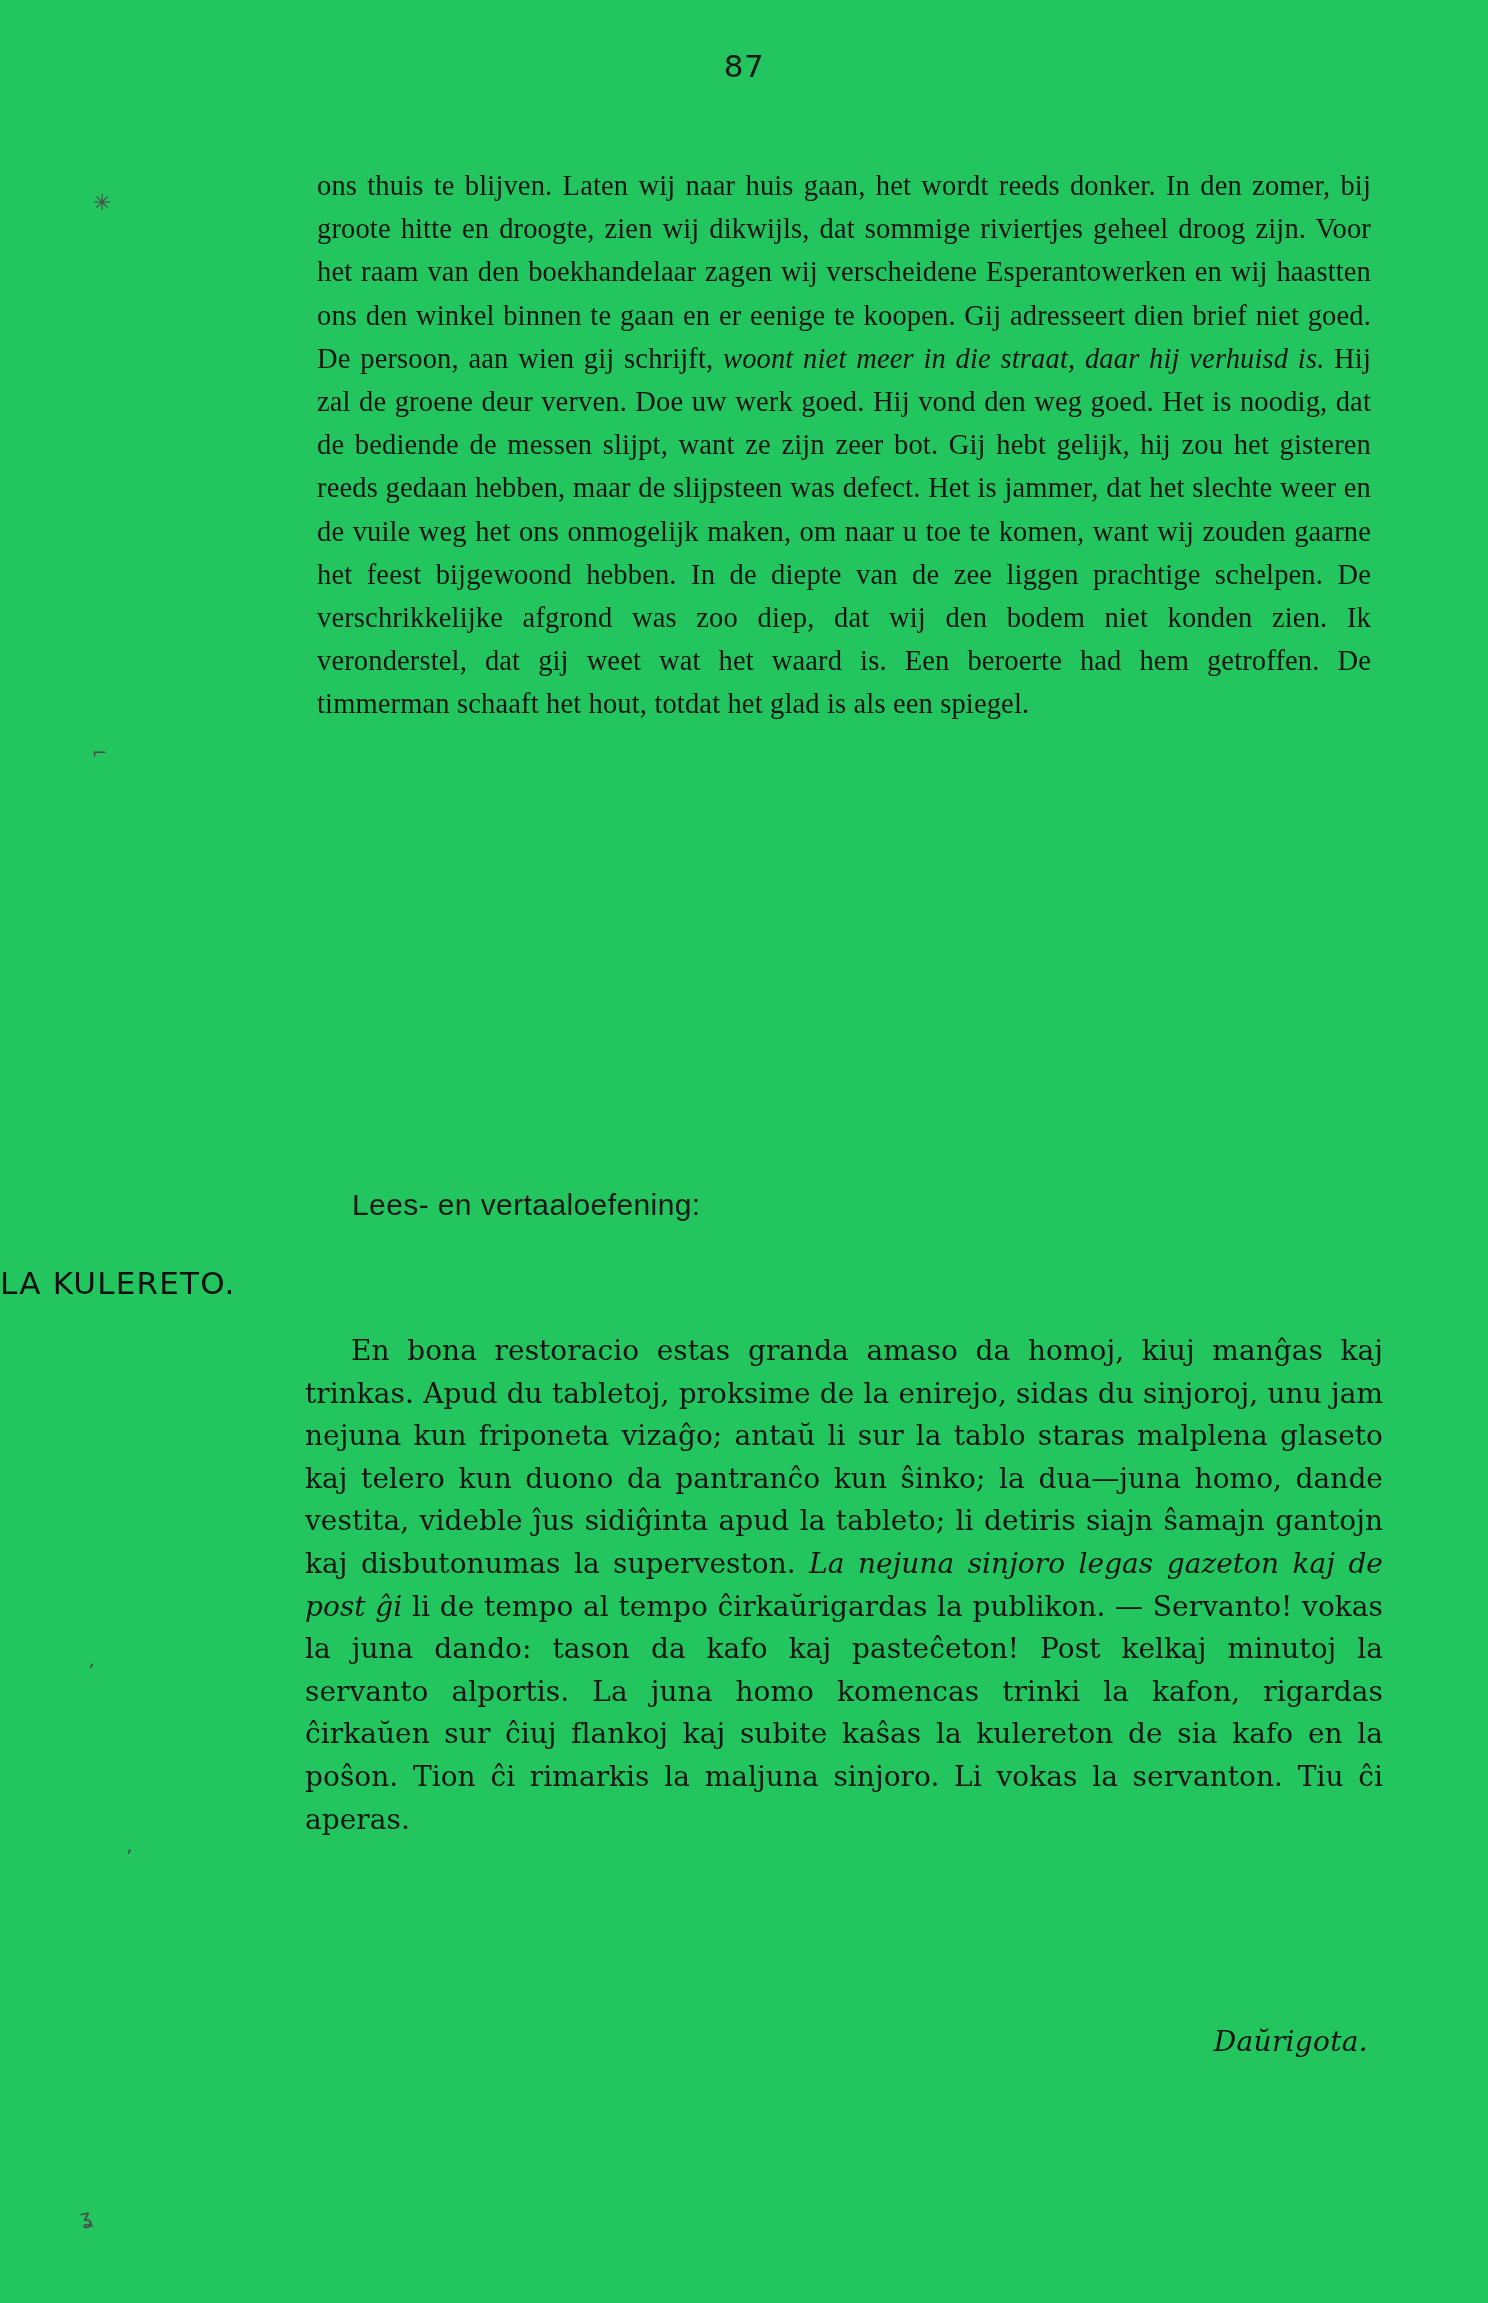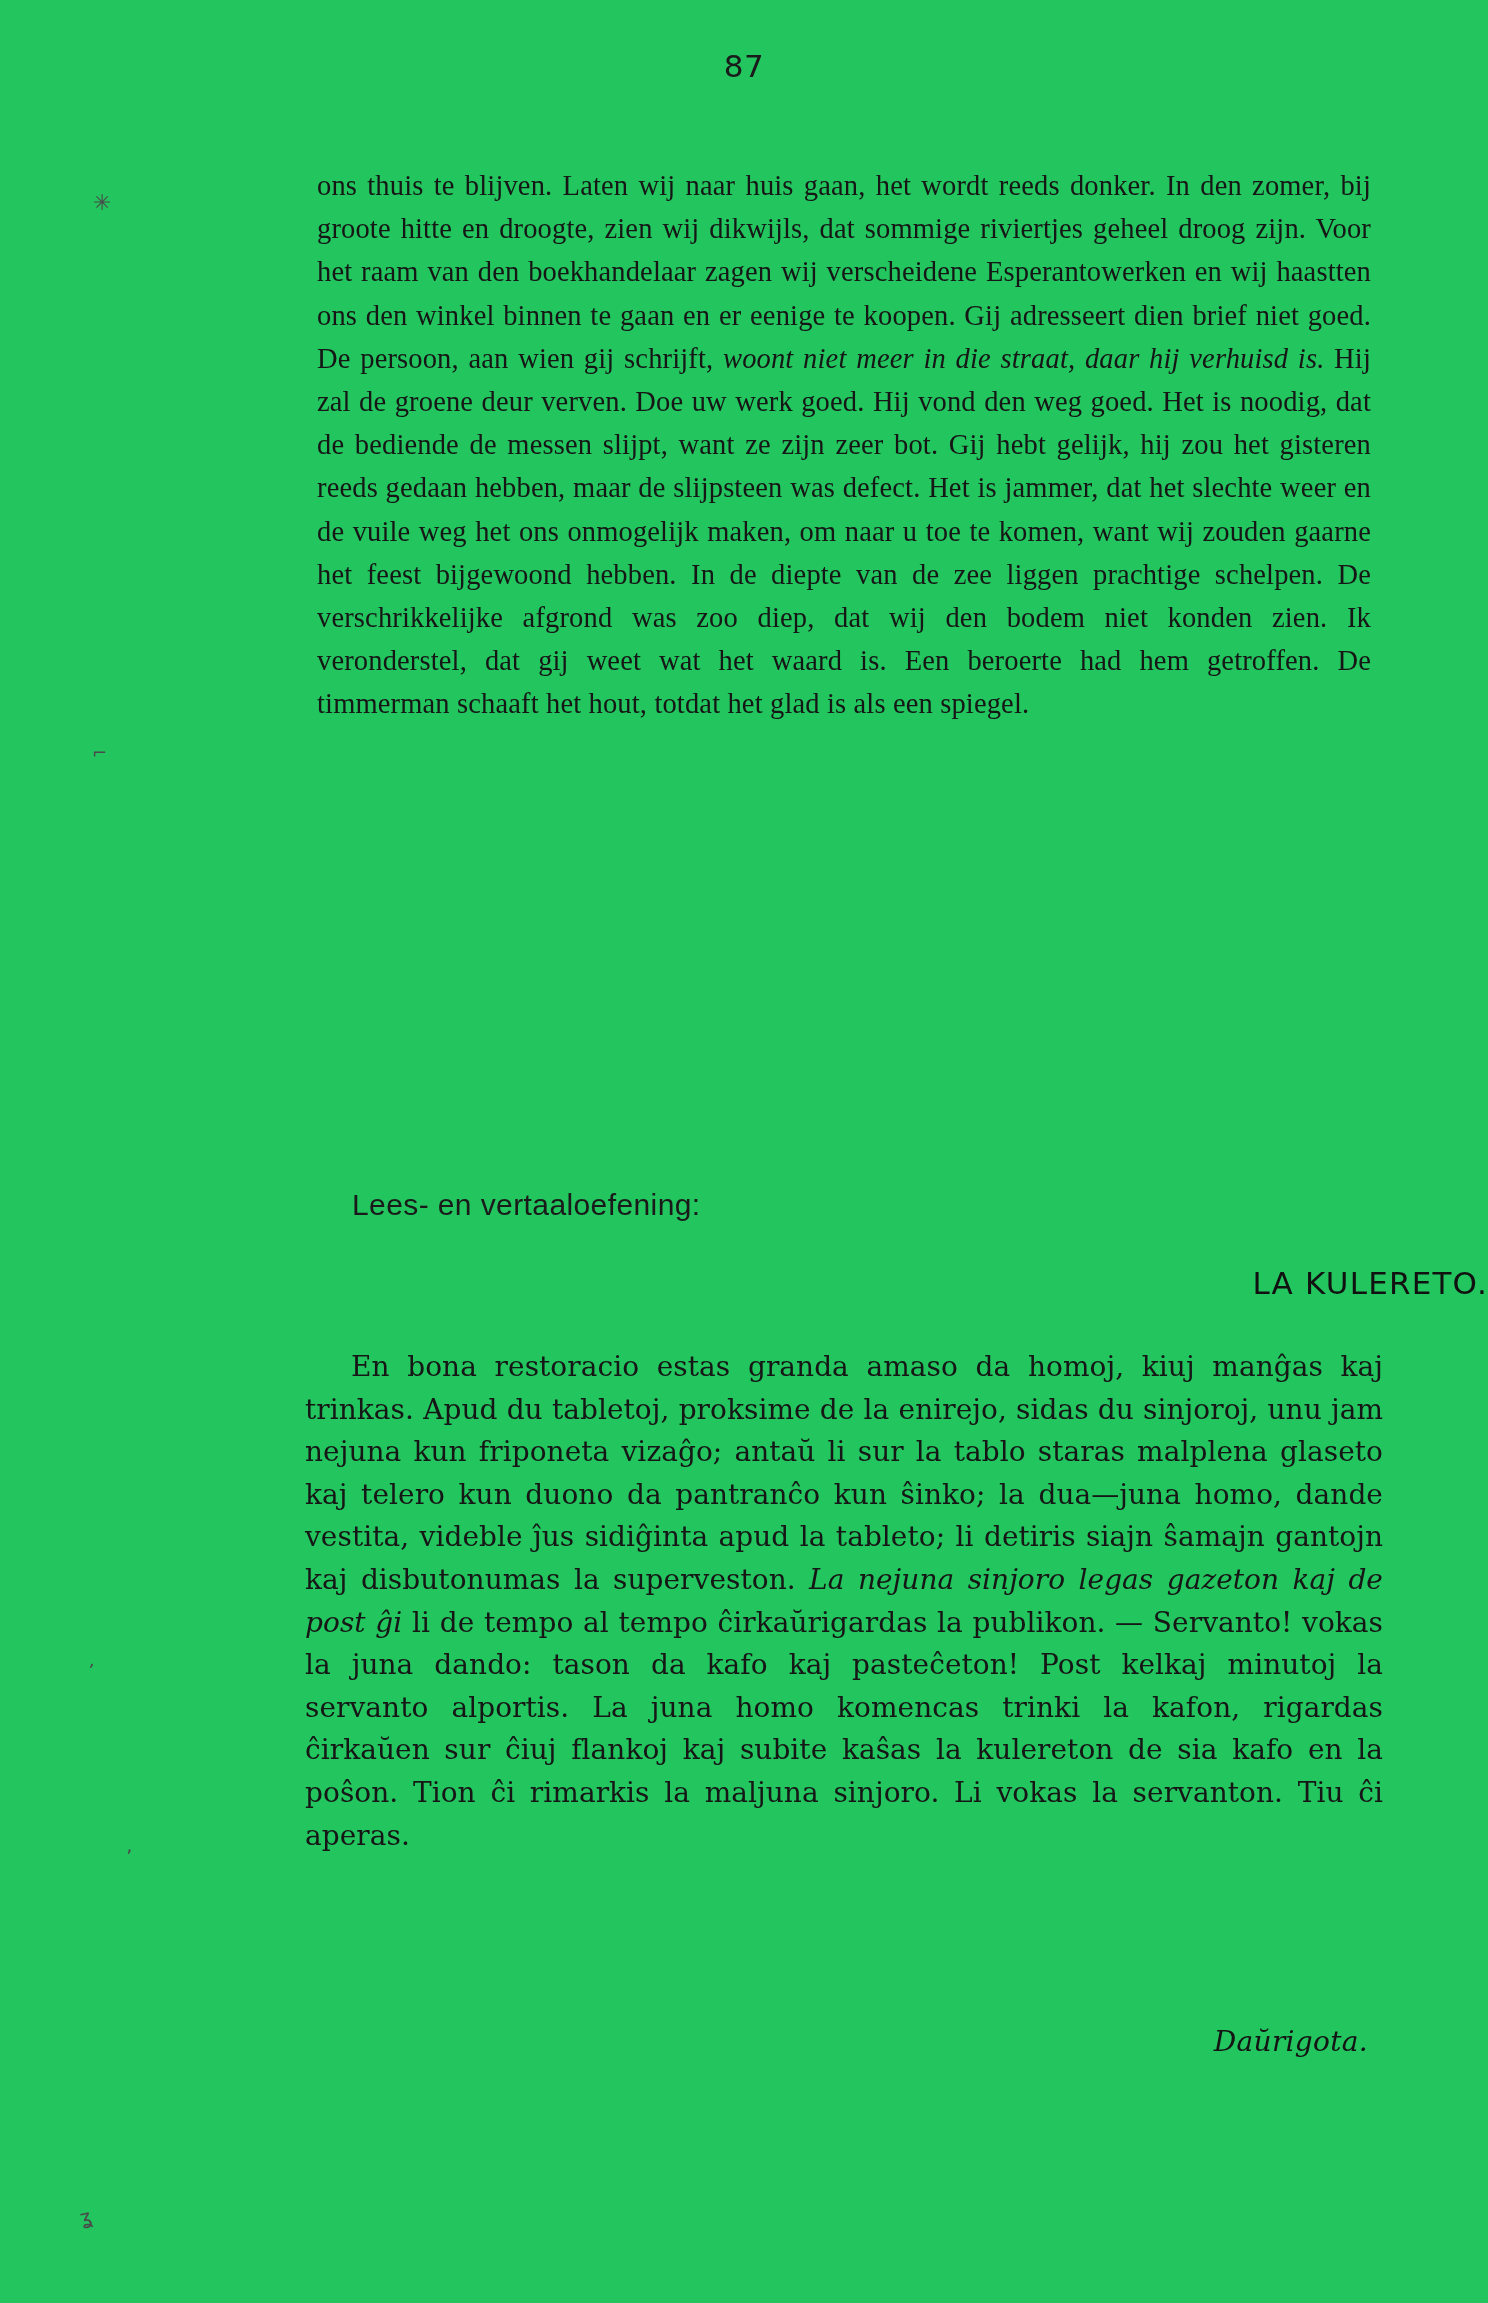--- a/index.html
+++ b/index.html
@@ -59,32 +59,31 @@
     font-family: Liberation Sans, sans-serif;
     font-size: 30px;
     color: #1a1a1a;
     letter-spacing: 0.4px;
   }
   .section-title {
     position: absolute;
     left: 0;
     top: 1265px;
     width: 1488px;
-    text-align: right;
+    text-align: left;
     font-family: "DejaVu Sans", sans-serif;
     font-size: 31px;
     color: #111;
     letter-spacing: 1.2px;
   }
   .eo-block {
     position: absolute;
     left: 305px;
     top: 1330px;
     width: 1078px;
-    margin-top: 16px;
   }
   .para-eo {
     font-family: "DejaVu Serif", serif;
     font-size: 28px;
     line-height: 42.6px;
     text-align: justify;
     text-justify: inter-word;
     color: #161616;
     margin: 0;
     letter-spacing: 0.05px;

